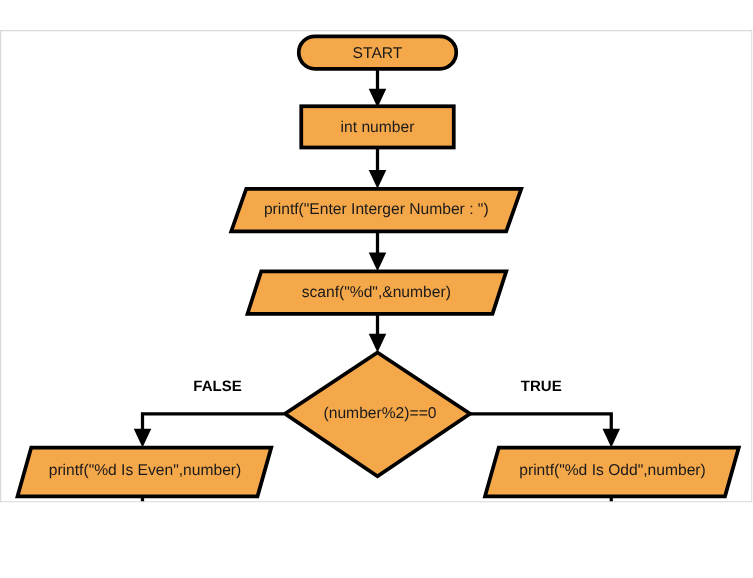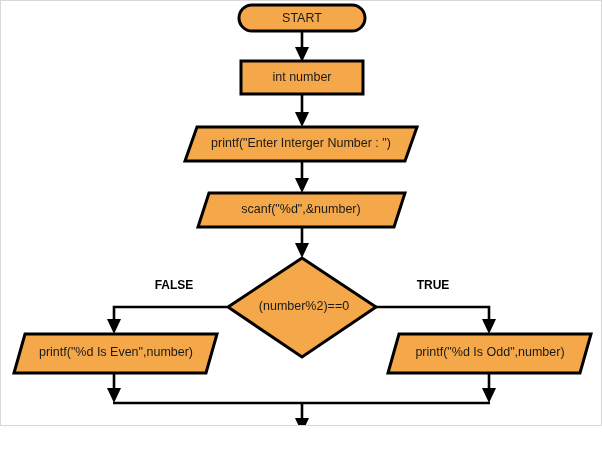--- a/index.html
+++ b/index.html
@@ -6,25 +6,26 @@
     margin: 0;
     padding: 0;
     background: #ffffff;
   }
   body {
     font-family: "Liberation Sans", sans-serif;
   }
   #canvas {
     position: relative;
     width: 602px;
-    height: 426px;
+    height: 378px;
     background: #ffffff;
     box-sizing: border-box;
     border: 1px solid #d8d8d8;
     overflow: hidden;
+    margin-top: 24px;
   }
   #flow {
     display: block;
     width: 600px;
     height: 460px;
   }
   .shape-fill {
     fill: #F5A84A;
     stroke: #000000;
     stroke-width: 3;

